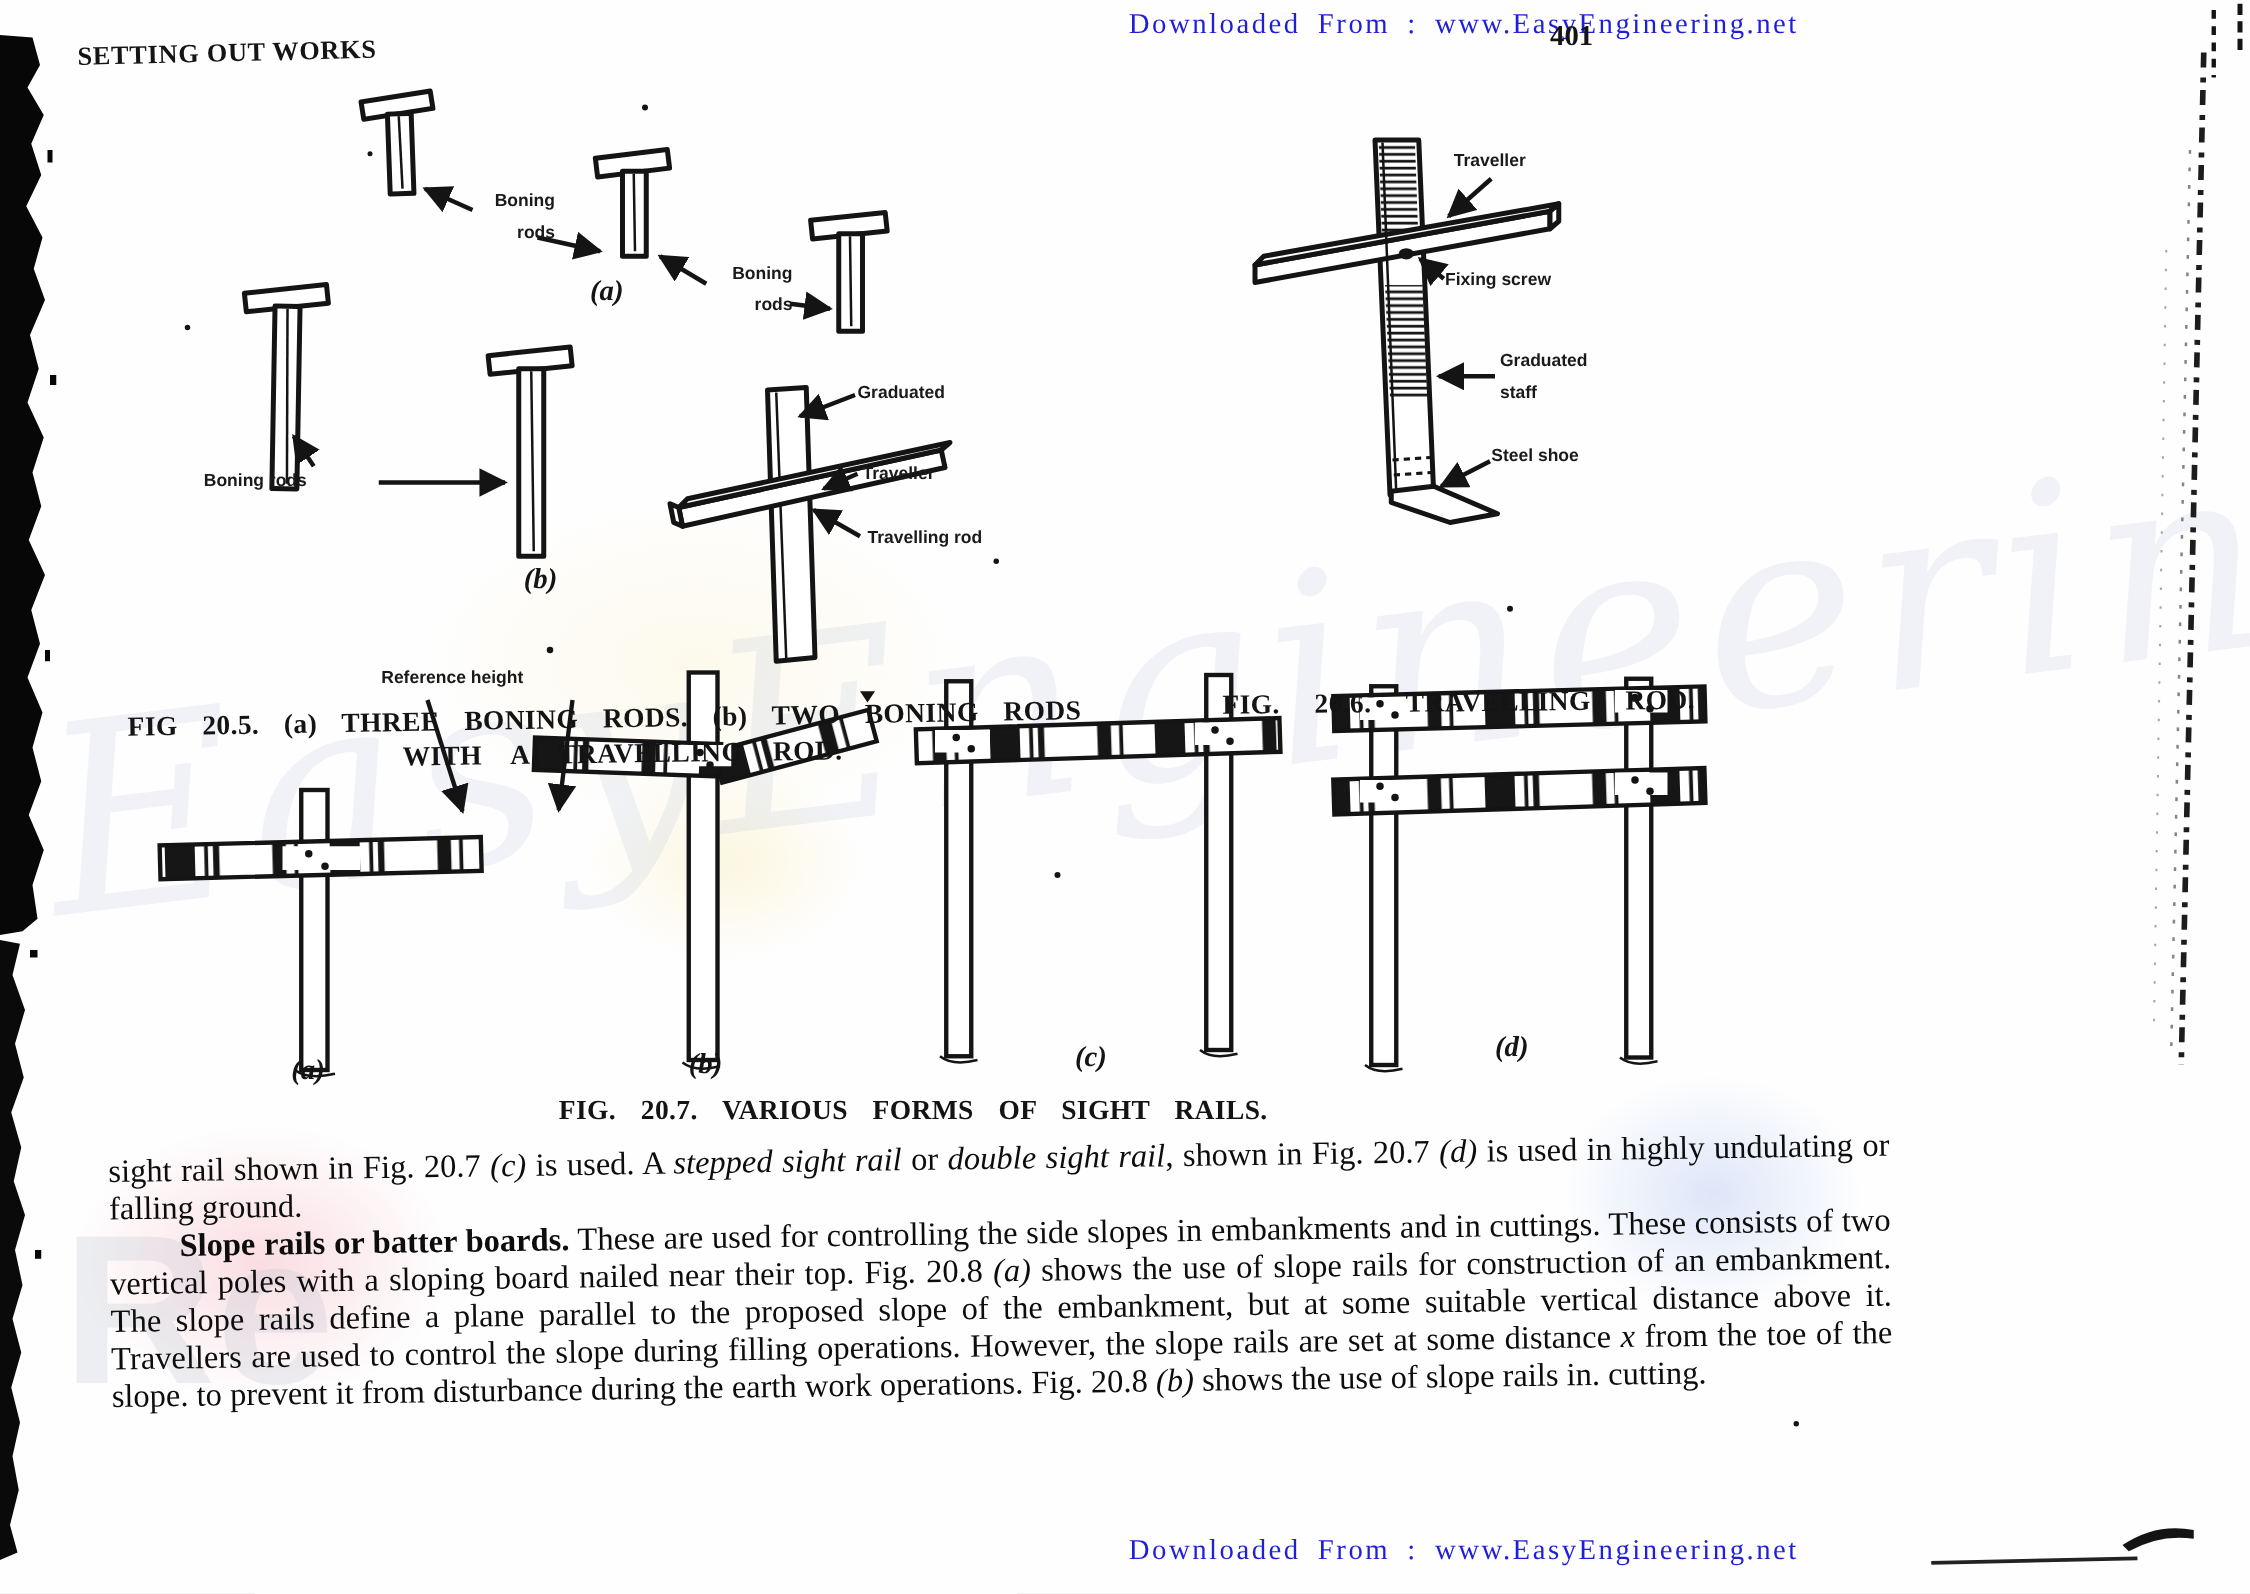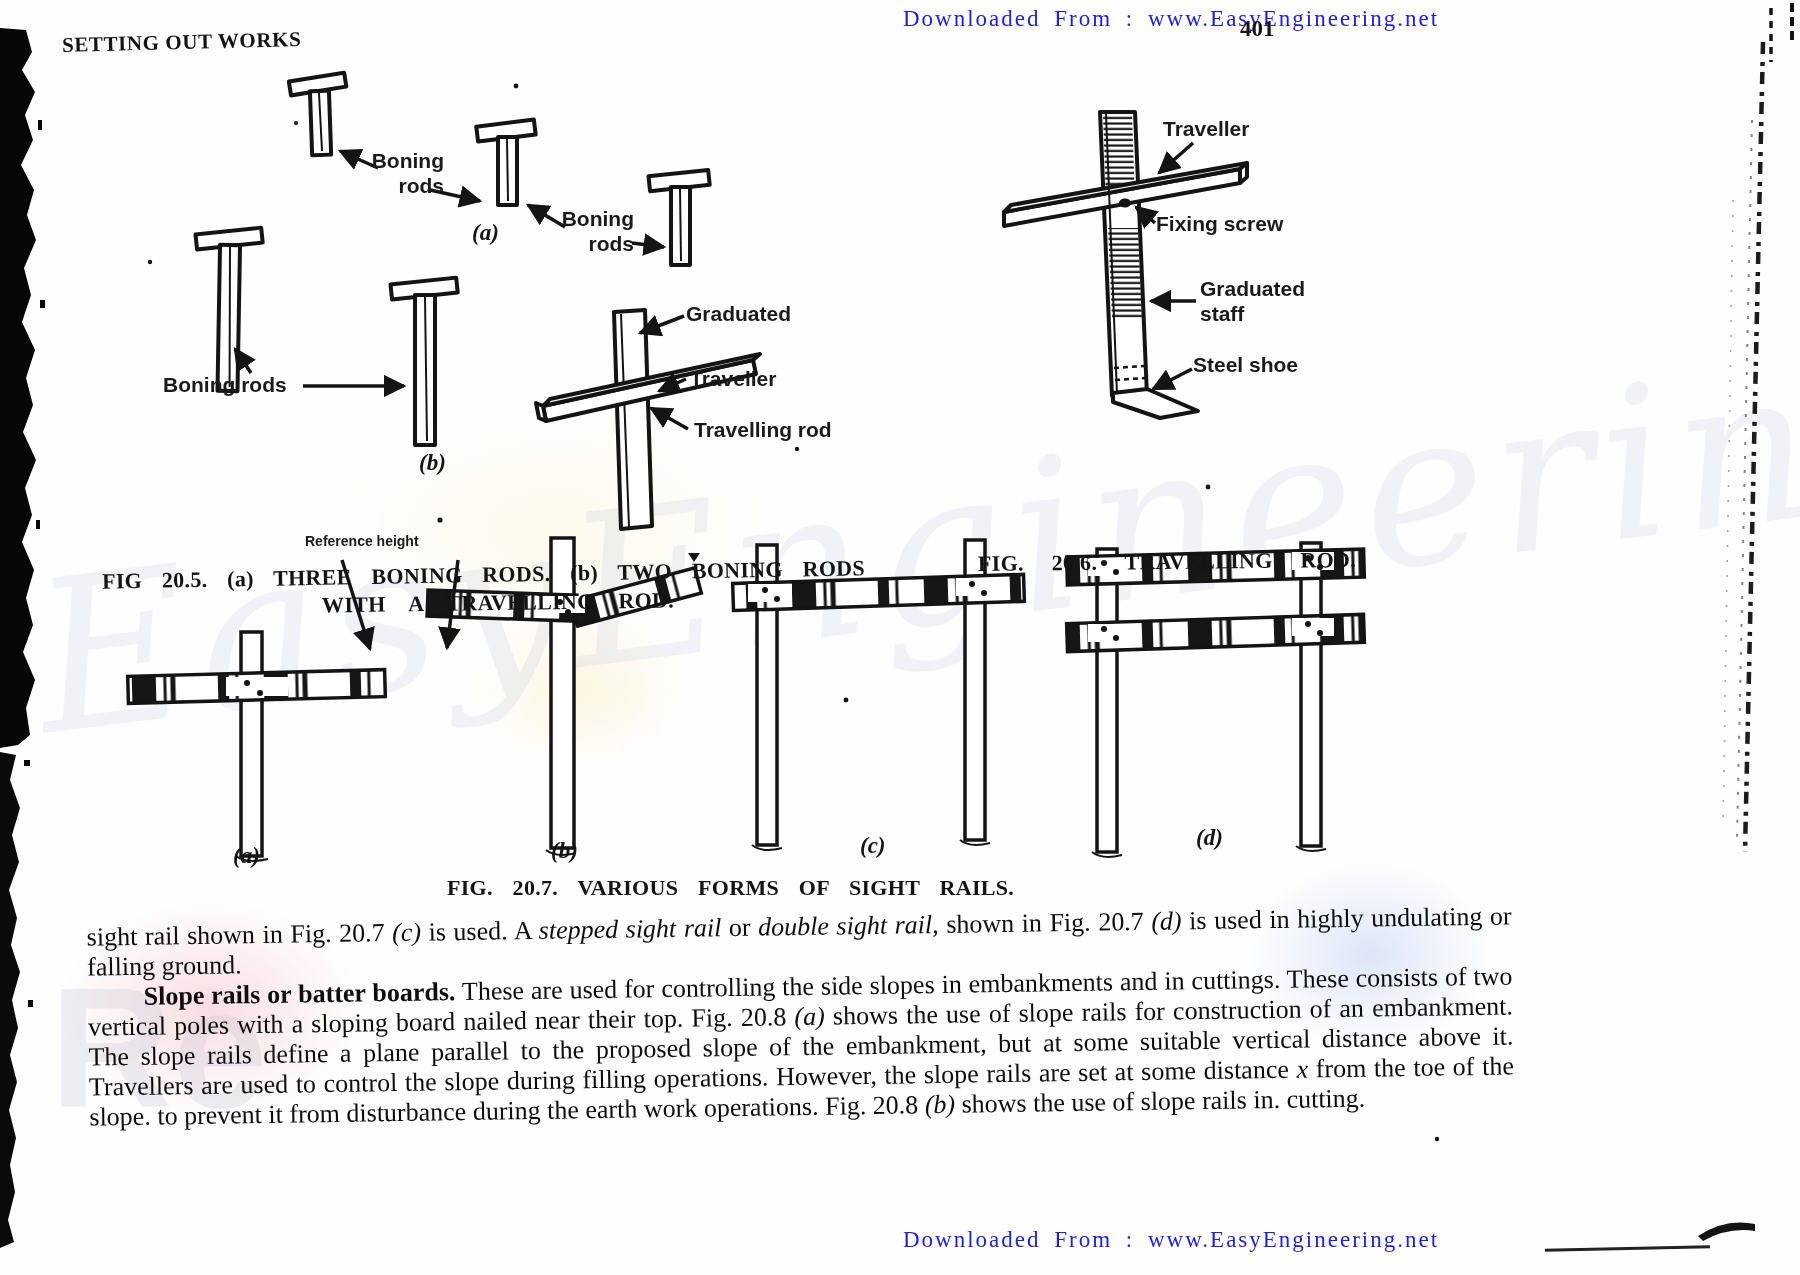--- a/index.html
+++ b/index.html
@@ -13,21 +13,21 @@
   .ghost{position:absolute;font-style:italic;font-family:"DejaVu Serif",serif;
          color:rgba(150,162,198,0.13);white-space:nowrap;}
   .ghost2{position:absolute;font-family:"Liberation Sans",sans-serif;font-weight:bold;
           color:rgba(190,196,210,0.28);}
   .blob{position:absolute;border-radius:50%;}
   
   .abs{position:absolute;}
   .header{font-weight:bold;font-size:21px;letter-spacing:.6px;transform:rotate(-1.4deg);white-space:nowrap;}
   .pageno{font-weight:bold;font-size:23px;}
   .blue-link{font-size:23px;letter-spacing:2px;word-spacing:6px;white-space:nowrap;color:#1f1fd8;}
-  .figlabel{font-family:"Liberation Sans",sans-serif;font-weight:bold;font-size:21px;
+  .figlabel{font-family:"Liberation Sans",sans-serif;font-weight:bold;font-size:14px;
             color:#1a1a1a;line-height:25px;white-space:nowrap;}
   .figlabel.center{text-align:right;white-space:normal;width:84px;}
   .sub{font-weight:bold;font-size:23px;font-style:italic;white-space:nowrap;}
   .caption{font-weight:bold;font-size:22px;letter-spacing:.3px;white-space:nowrap;}
   .bodytext{width:1425px;font-size:26px;line-height:30px;text-align:justify;
             transform:rotate(-0.85deg);color:#0d0d0d;}
   .bodytext p{margin:0;}
   .bodytext p.indent{text-indent:56px;}
   .s-n{}
   .s-i{font-style:italic;}

